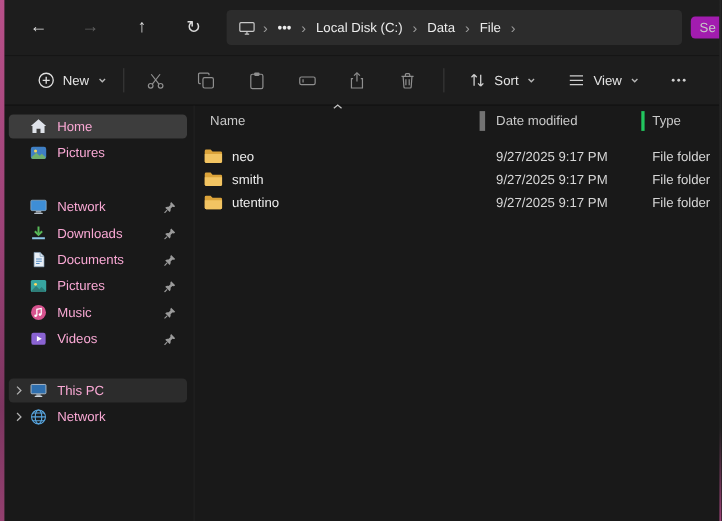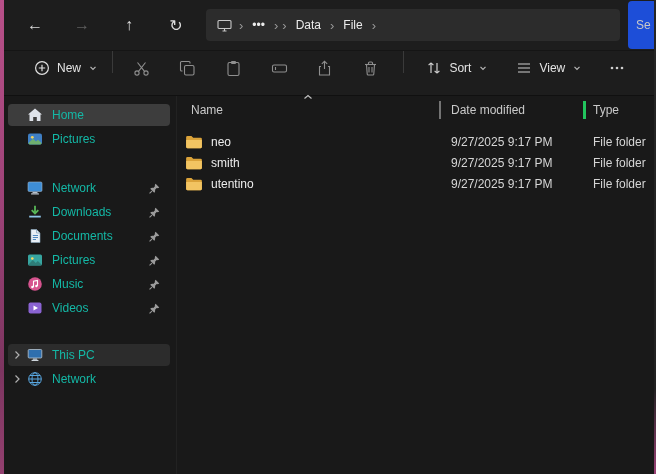--- a/index.html
+++ b/index.html
@@ -16,50 +16,50 @@
   .topbar{position:absolute;left:4px;top:0;width:650px;height:50px;background:#1d1d1d;
     display:flex;align-items:center;padding-left:14px}
   .nav-btn{width:34px;height:32px;display:flex;align-items:center;justify-content:center;
     font-size:16px;border-radius:4px;margin-right:13px;color:#dcdcdc}
   .nav-btn.disabled{color:#5f5f5f}
   .address-bar{flex:1;height:32px;background:#2c2c2c;border-radius:4px;display:flex;align-items:center;
     padding:0 6px;margin-right:8px;min-width:0;overflow:hidden}
   .crumb{display:flex;align-items:center;padding:0 7px;height:24px;border-radius:3px;white-space:nowrap;color:#ececec}
   .crumb-icon{display:flex;align-items:center;padding:0 5px}
   .crumb-sep{color:#9a9a9a;font-size:13px;padding:0 2px;line-height:1}
-  .searchbox{width:26px;height:48px;background:#1d4ed8;border-radius:4px 0 0 4px;display:flex;
+  .searchbox{width:26px;height:20px;background:#a21caf;border-radius:4px 0 0 4px;display:flex;
     align-items:center;padding-left:8px;overflow:hidden;color:#c8c8c8;flex:none}
 
   
   .cmdbar{position:absolute;left:4px;top:50px;width:650px;height:46px;background:#1d1d1d;
     border-top:1px solid #151515;border-bottom:1px solid #101010;
-    display:flex;align-items:flex-start;padding:0 8px 0 20px}
+    display:flex;align-items:center;padding:0 8px 0 20px}
   .cmd-btn{display:flex;align-items:center;gap:7px;height:34px;padding:0 10px;border-radius:4px;color:#e4e4e4}
   .icon-btn{width:36px;height:34px;display:flex;align-items:center;justify-content:center;border-radius:4px;margin-right:12px}
   .v-div{width:1px;height:22px;background:#3a3a3a;margin:0 12px 0 4px;flex:none}
   .ic{display:flex;align-items:center}
   .gap8{width:8px;flex:none}
 
   
   .sidebar{position:absolute;left:4px;top:96px;width:172px;bottom:0;padding:8px 6px 0 4px}
   .side-row{display:flex;align-items:center;height:22px;border-radius:4px;padding-right:10px;margin-bottom:2px}
   .side-row.pinned-row{height:24px;margin-bottom:0}
   .side-row.selected{background:var(--selection,#3d3d3d)}
   .side-row.subtle{background:#2c2c2c}
   .twisty{width:18px;display:flex;align-items:center;justify-content:center;flex:none;color:#b0b0b0}
   .s-icon{width:18px;height:16px;display:flex;align-items:center;justify-content:center;flex:none;margin-right:8px}
-  .s-label{white-space:nowrap;color:#14b8a6}
+  .s-label{white-space:nowrap;color:#f9a8d4}
   .pin{margin-left:auto;display:flex;align-items:center}
   .spacer24{height:24px}
 
   
   .content{position:absolute;left:176px;top:96px;width:478px;bottom:0;border-left:1px solid #222}
   .cols{display:flex;height:28px;align-items:center;color:#c9c9c9;position:relative}
   .col{display:flex;align-items:center;height:18px}
-  .col-name{width:264px;padding-left:14px;border-right:2px solid #737373;position:relative}
+  .col-name{width:264px;padding-left:14px;border-right:5px solid #737373;position:relative}
   .col-date{width:145px;padding-left:10px;border-right:3px solid #22c55e}
   .col-type{flex:1;padding-left:7px}
   .sort-caret{position:absolute;left:0;right:0;top:-7px;display:flex;justify-content:center}
   .rows{margin-top:4px}
   .file-row{display:flex;align-items:flex-end;height:21px}
   .cell-name{width:264px;display:flex;align-items:center;padding-left:8px;gap:8px;color:#ececec}
   .cell-date{width:145px;padding-left:10px;color:#d6d6d6}
   .cell-type{flex:1;padding-left:7px;color:#d6d6d6}
   .f-icon{display:flex;align-items:center;flex:none}
   .f-back{fill:var(--folder-back,#dba33a)}
@@ -79,20 +79,21 @@
     <div class="address-bar">
       <span class="crumb-icon">
         <svg width="15" height="13" viewBox="0 0 15 13" fill="none" stroke="#c8c8c8" stroke-width="1.1">
           <rect x="1" y="1.5" width="13" height="8" rx="1"></rect>
           <path d="M5.5 12 H9.5 M7.5 9.5 V12"></path>
         </svg>
       </span>
       <span class="crumb-sep">›</span>
       <button class="crumb">•••</button>
       <span class="crumb-sep">›</span>
+      <button class="crumb">Local Disk (C:)</button>
       <span class="crumb-sep">›</span>
       <button class="crumb">Data</button>
       <span class="crumb-sep">›</span>
       <button class="crumb">File</button>
       <span class="crumb-sep">›</span>
     </div>
 
     <div class="searchbox">
       <span>Se</span>
     </div>

